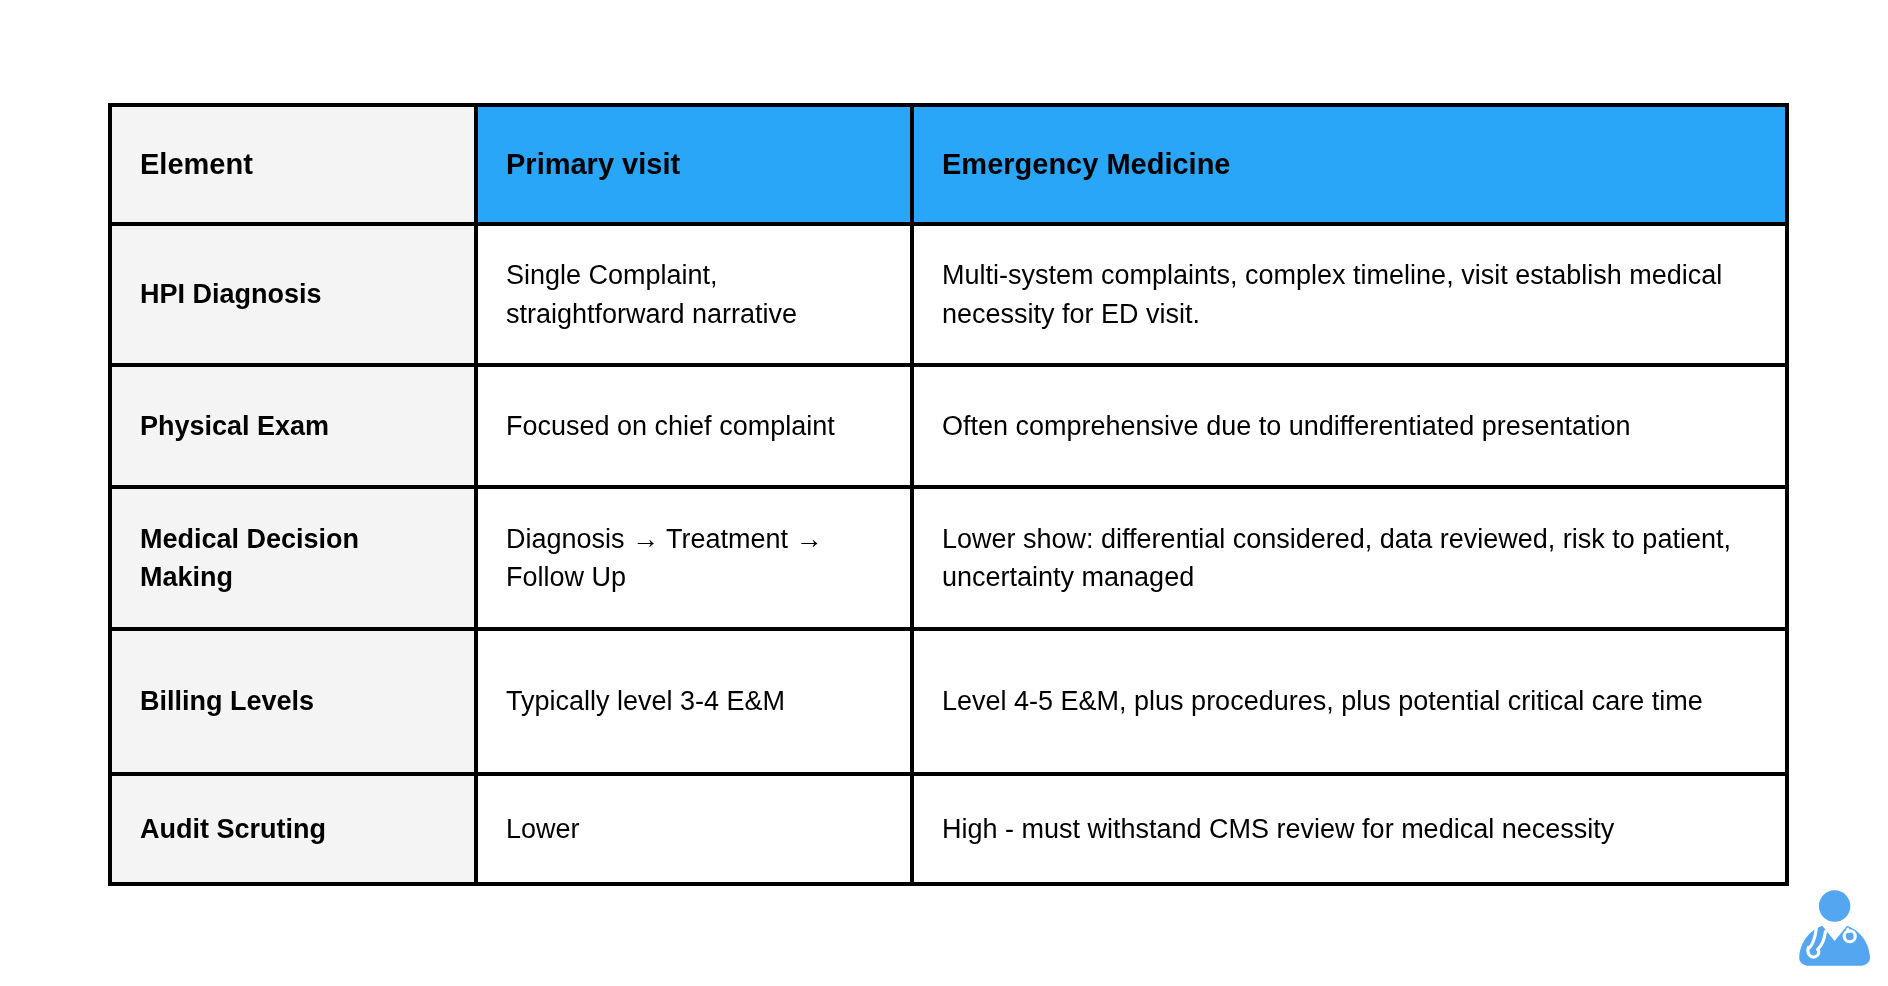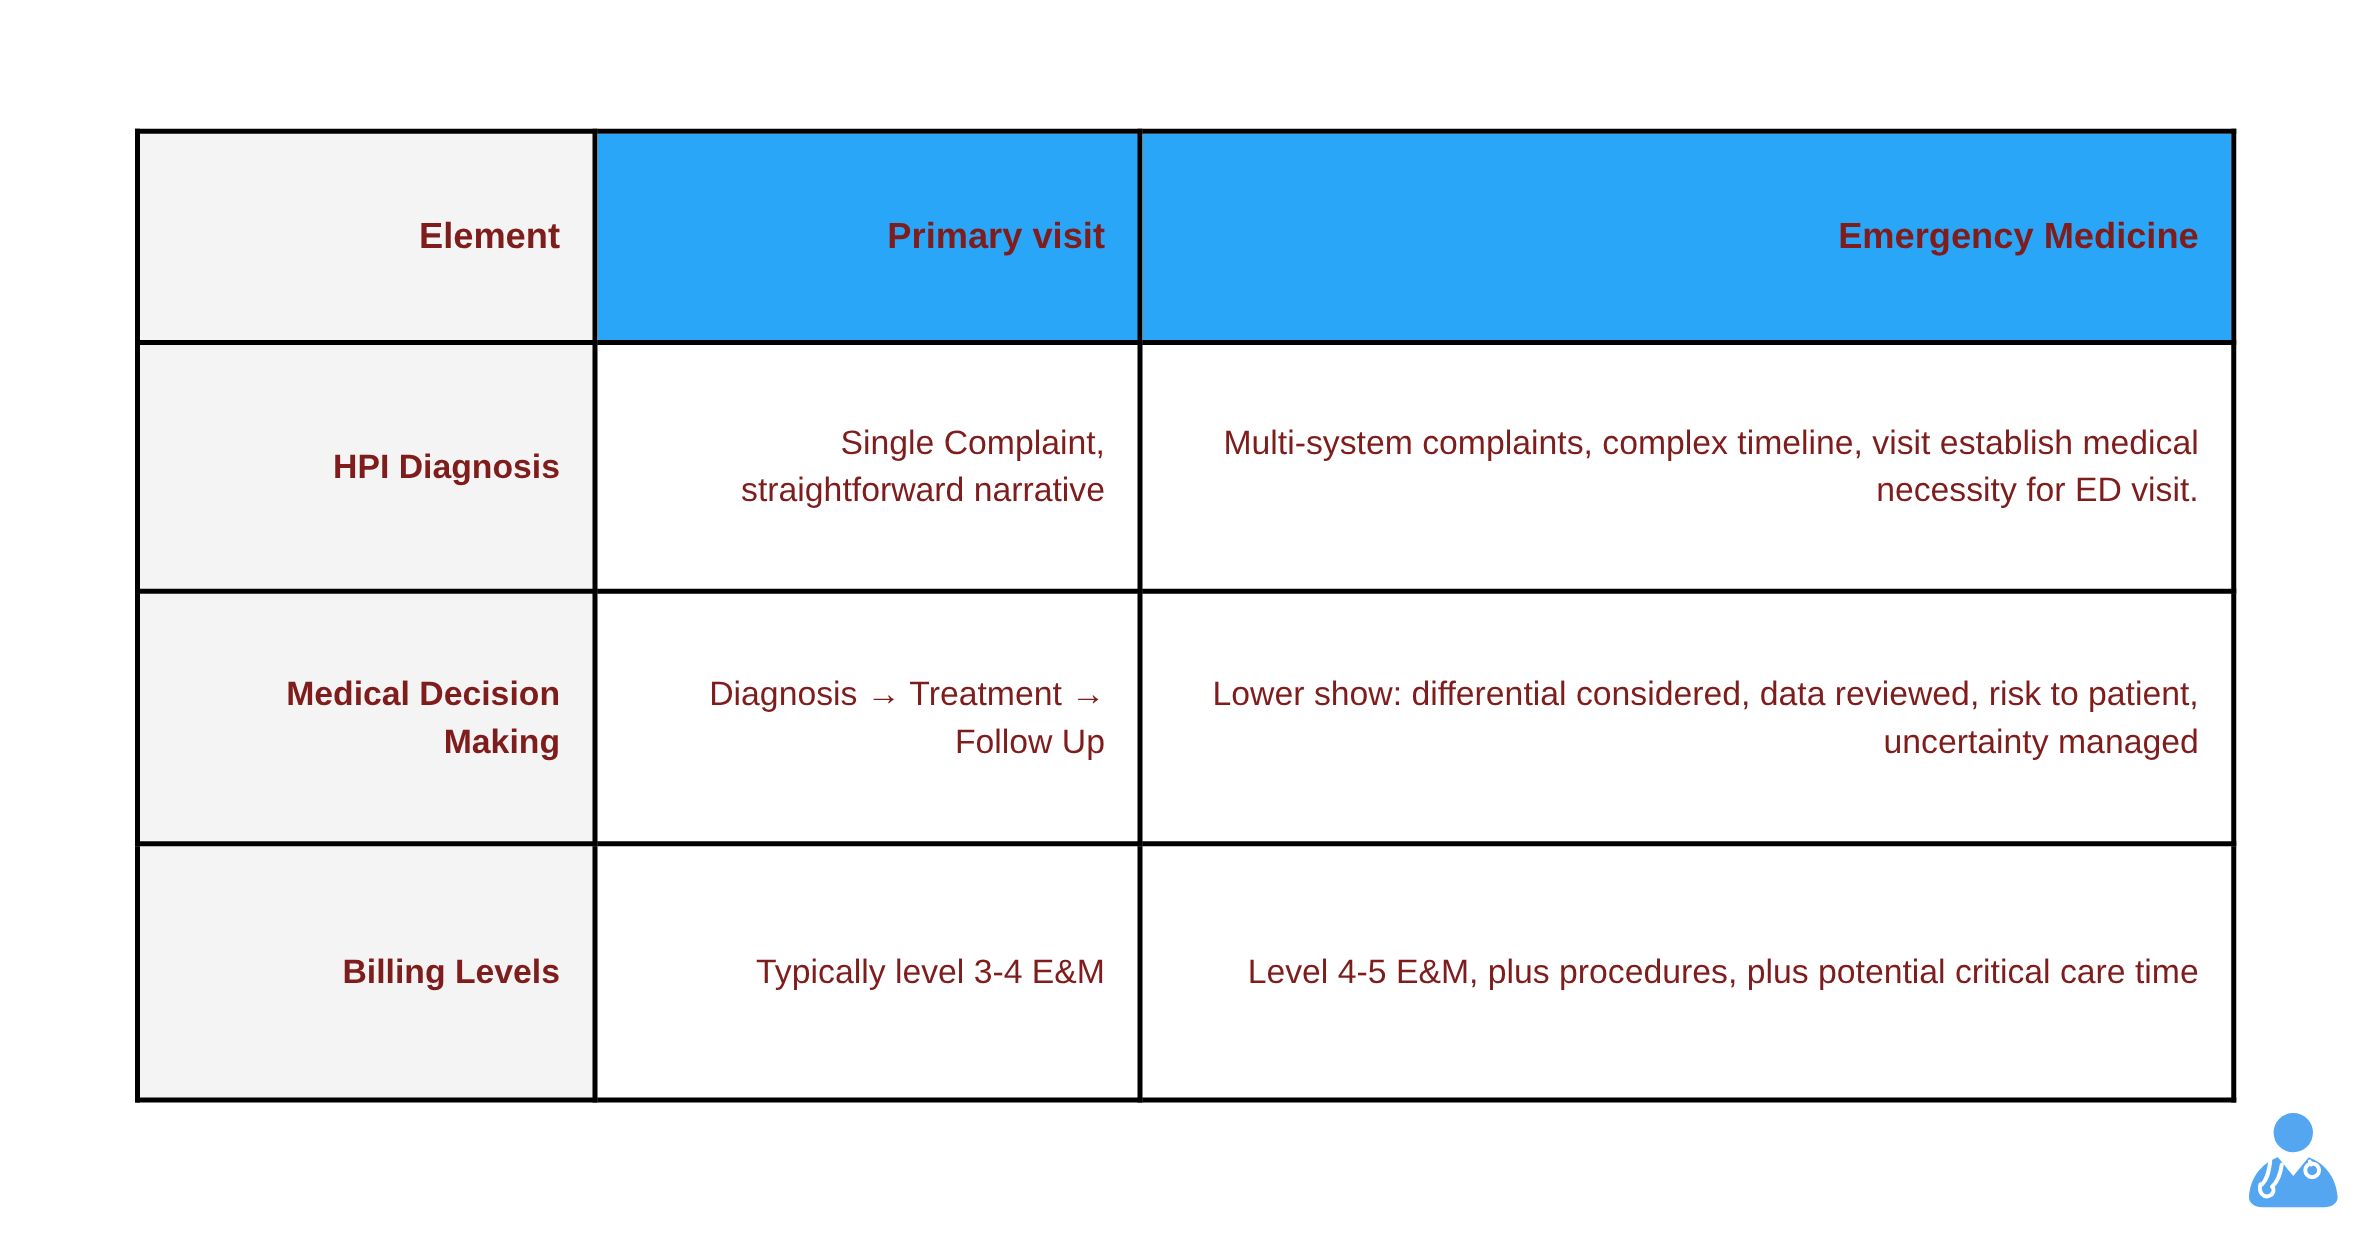--- a/index.html
+++ b/index.html
@@ -17,22 +17,22 @@
     width: 1677px; height: 779px;
     border-collapse: collapse;
     table-layout: fixed;
   }
   table.cmp th, table.cmp td {
     border: 4px solid var(--border-color, #000);
     vertical-align: middle;
     padding: 14px 26px 14px 28px;
     font-size: 27px;
     line-height: 1.42;
-    color: #7f1d1d;
-    text-align: right;
+    color: #000000;
+    text-align: left;
     background: #ffffff;
     overflow: hidden;
   }
   table.cmp th {
     font-size: 29px;
     font-weight: 700;
   }
   .label-bg  { background: var(--label-bg, #f4f4f4) !important; }
   .accent-bg { background: var(--accent, #2aa6f9) !important; }
   td.row-label {
@@ -64,33 +64,43 @@
         <th class="accent-bg">Primary visit</th>
         <th class="accent-bg">Emergency Medicine</th>
       </tr>
 
       <tr style="height:141px">
         <td class="row-label label-bg">HPI Diagnosis</td>
         <td>Single Complaint, straightforward narrative</td>
         <td>Multi-system complaints, complex timeline, visit establish medical necessity for ED visit.</td>
       </tr>
 
+      <tr style="height:122px">
+        <td class="row-label label-bg">Physical Exam</td>
+        <td>Focused on chief complaint</td>
+        <td>Often comprehensive due to undifferentiated presentation</td>
+      </tr>
 
       <tr style="height:142px">
         <td class="row-label label-bg">Medical Decision Making</td>
         <td>Diagnosis → Treatment → Follow Up</td>
         <td>Lower show: differential considered, data reviewed, risk to patient, uncertainty managed</td>
       </tr>
 
       <tr style="height:145px">
         <td class="row-label label-bg">Billing Levels</td>
         <td>Typically level 3-4 E&amp;M</td>
         <td>Level 4-5 E&amp;M, plus procedures, plus potential critical care time</td>
       </tr>
 
+      <tr style="height:110px">
+        <td class="row-label label-bg">Audit Scruting</td>
+        <td>Lower</td>
+        <td>High - must withstand CMS review for medical necessity</td>
+      </tr>
     </tbody>
   </table>
 
   <div class="logo">
     <svg viewBox="0 0 64 68" xmlns="http://www.w3.org/2000/svg">
 
       <circle cx="34" cy="13.5" r="12" fill="var(--logo-blue, #54a6f0)"></circle>
 
       <path d="M34 27 C49 27 60 38 61 52.5 C61.3 56.5 57.5 59 53 59 L15 59 C10.5 59 6.7 56.5 7 52.5 C8 38 19 27 34 27 Z" fill="var(--logo-blue, #54a6f0)"></path>
 

